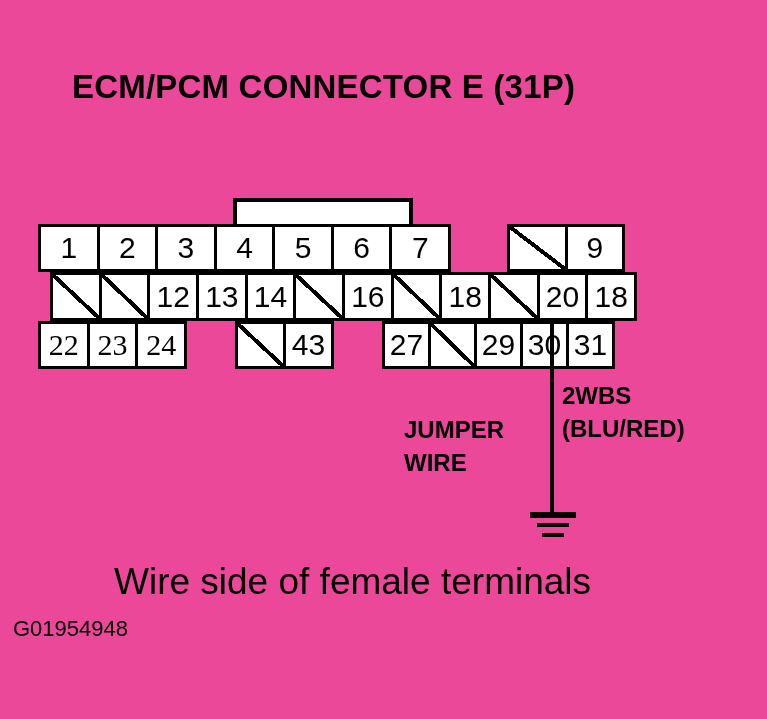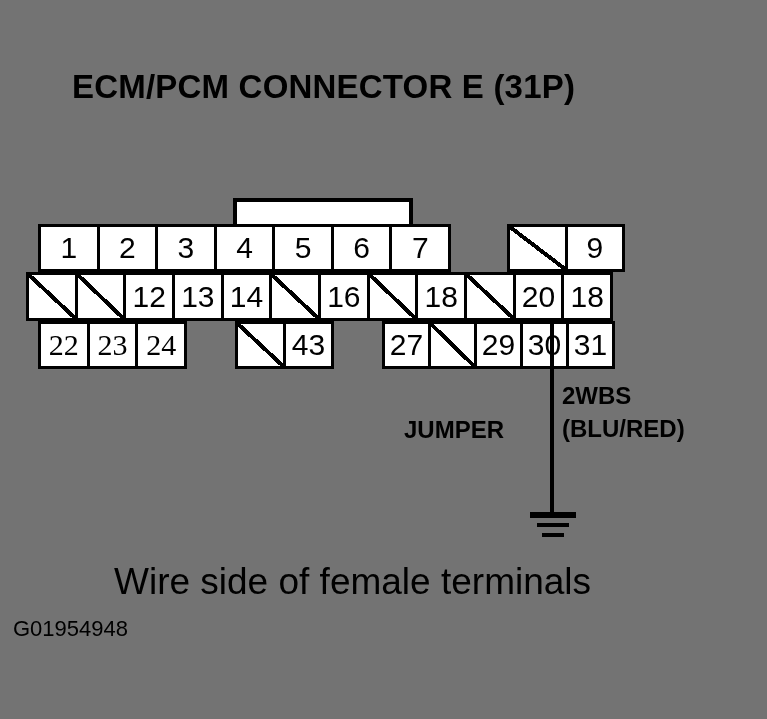--- a/index.html
+++ b/index.html
@@ -1,17 +1,17 @@
 <!DOCTYPE html>
 <html><head>
 <meta charset="utf-8">
 <style>
   html,body{margin:0;padding:0;background:#ffffff;}
   .page{
-    position:relative;width:767px;height:719px;background:#737373;
+    position:relative;width:767px;height:719px;background:#ec4899;
     font-family:"Liberation Sans",sans-serif;color:#000;overflow:hidden;
   }
   .title{
     position:absolute;left:72px;top:68px;font-size:33px;font-weight:bold;
     white-space:nowrap;letter-spacing:0.2px;
   }
   .tab{
     position:absolute;border:4px solid #000;border-bottom:none;background:#fff;z-index:0;
     box-sizing:border-box;
   }
@@ -63,21 +63,21 @@
         <div class="cell sep">3</div>
         <div class="cell sep">4</div>
         <div class="cell sep">5</div>
         <div class="cell sep">6</div>
         <div class="cell sep">7</div>
       </div>
       <div class="block" style="left: 507px; top: 224px; width: 118px; height: 48px;">
         <div class="cell diag"></div>
         <div class="cell sep">9</div>
       </div>
-      <div class="block" style="left: 26px; top: 272px; width: 587px; height: 49px;">
+      <div class="block" style="left: 50px; top: 272px; width: 587px; height: 49px;">
         <div class="cell diag"></div>
         <div class="cell diag sep"></div>
         <div class="cell sep">12</div>
         <div class="cell sep">13</div>
         <div class="cell sep">14</div>
         <div class="cell diag sep"></div>
         <div class="cell sep">16</div>
         <div class="cell diag sep"></div>
         <div class="cell sep">18</div>
         <div class="cell diag sep"></div>
@@ -97,20 +97,21 @@
         <div class="cell">27</div>
         <div class="cell diag sep"></div>
         <div class="cell sep">29</div>
         <div class="cell sep">30</div>
         <div class="cell sep">31</div>
       </div>
     </div>
 
   <div class="ann ann-jumper">
     <div>JUMPER</div>
+    <div>WIRE</div>
   </div>
 
   <div class="ann ann-wire-code">
     <div>2WBS</div>
     <div>(BLU/RED)</div>
   </div>
 
   <div class="caption">Wire side of female terminals</div>
   <div class="figid">G01954948</div>
 

